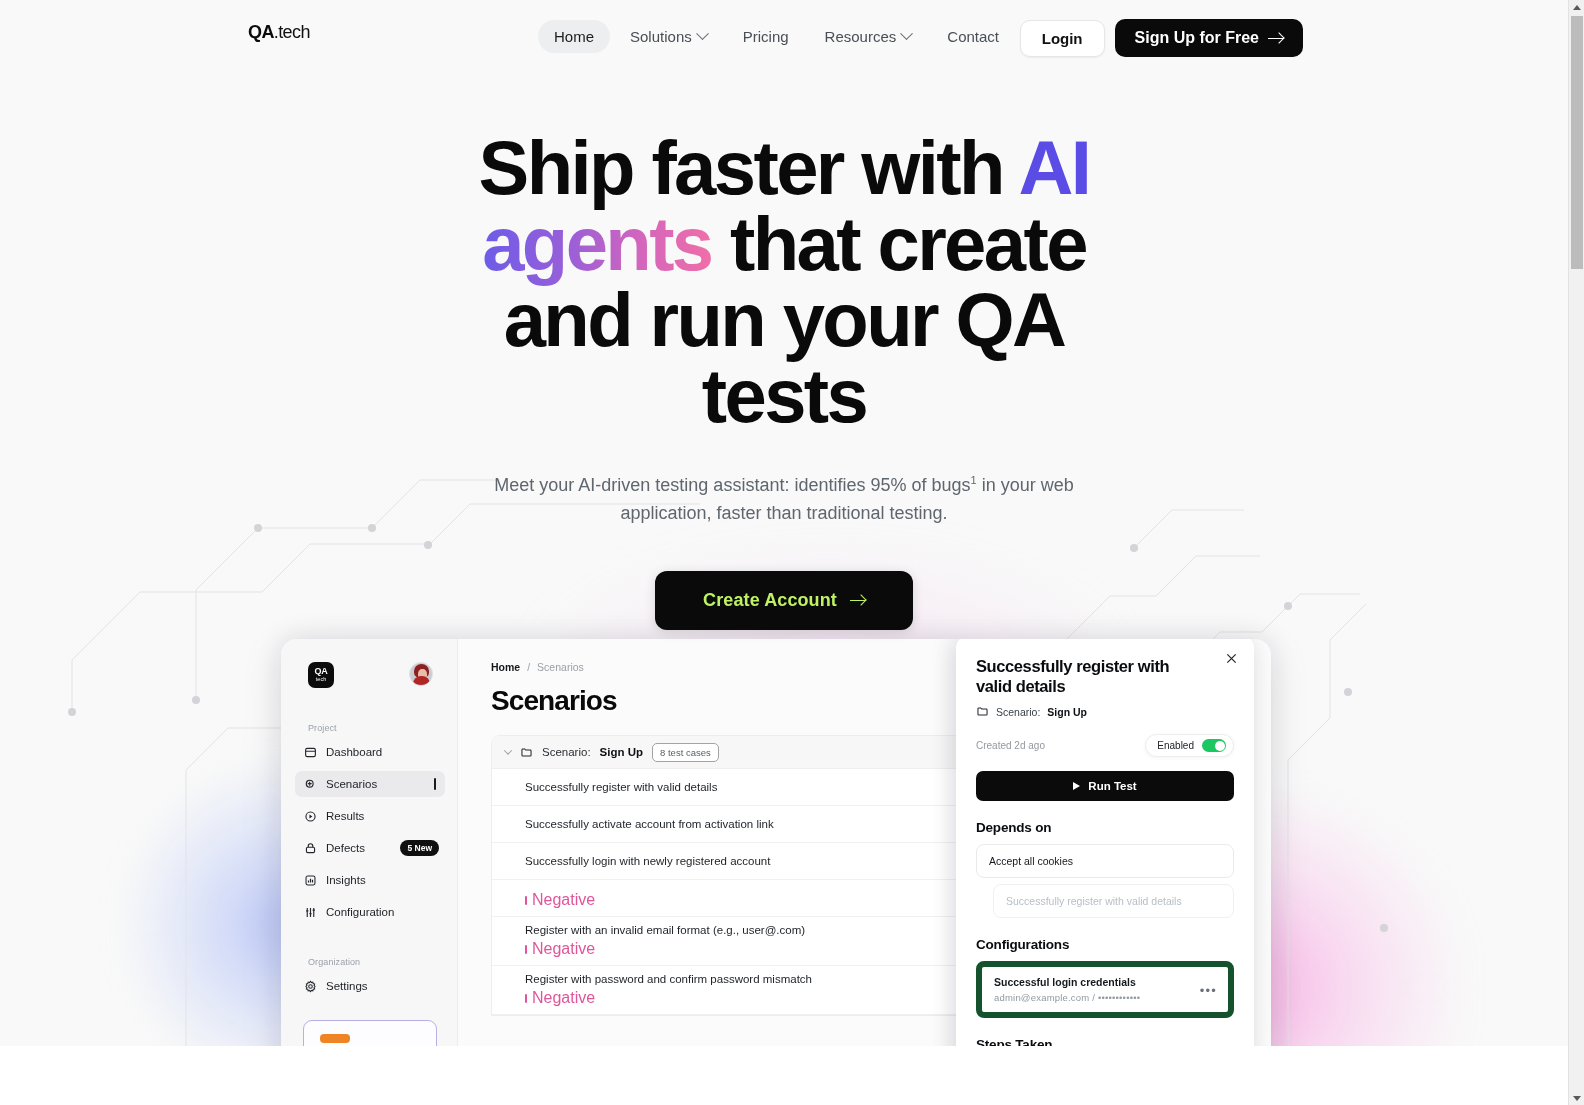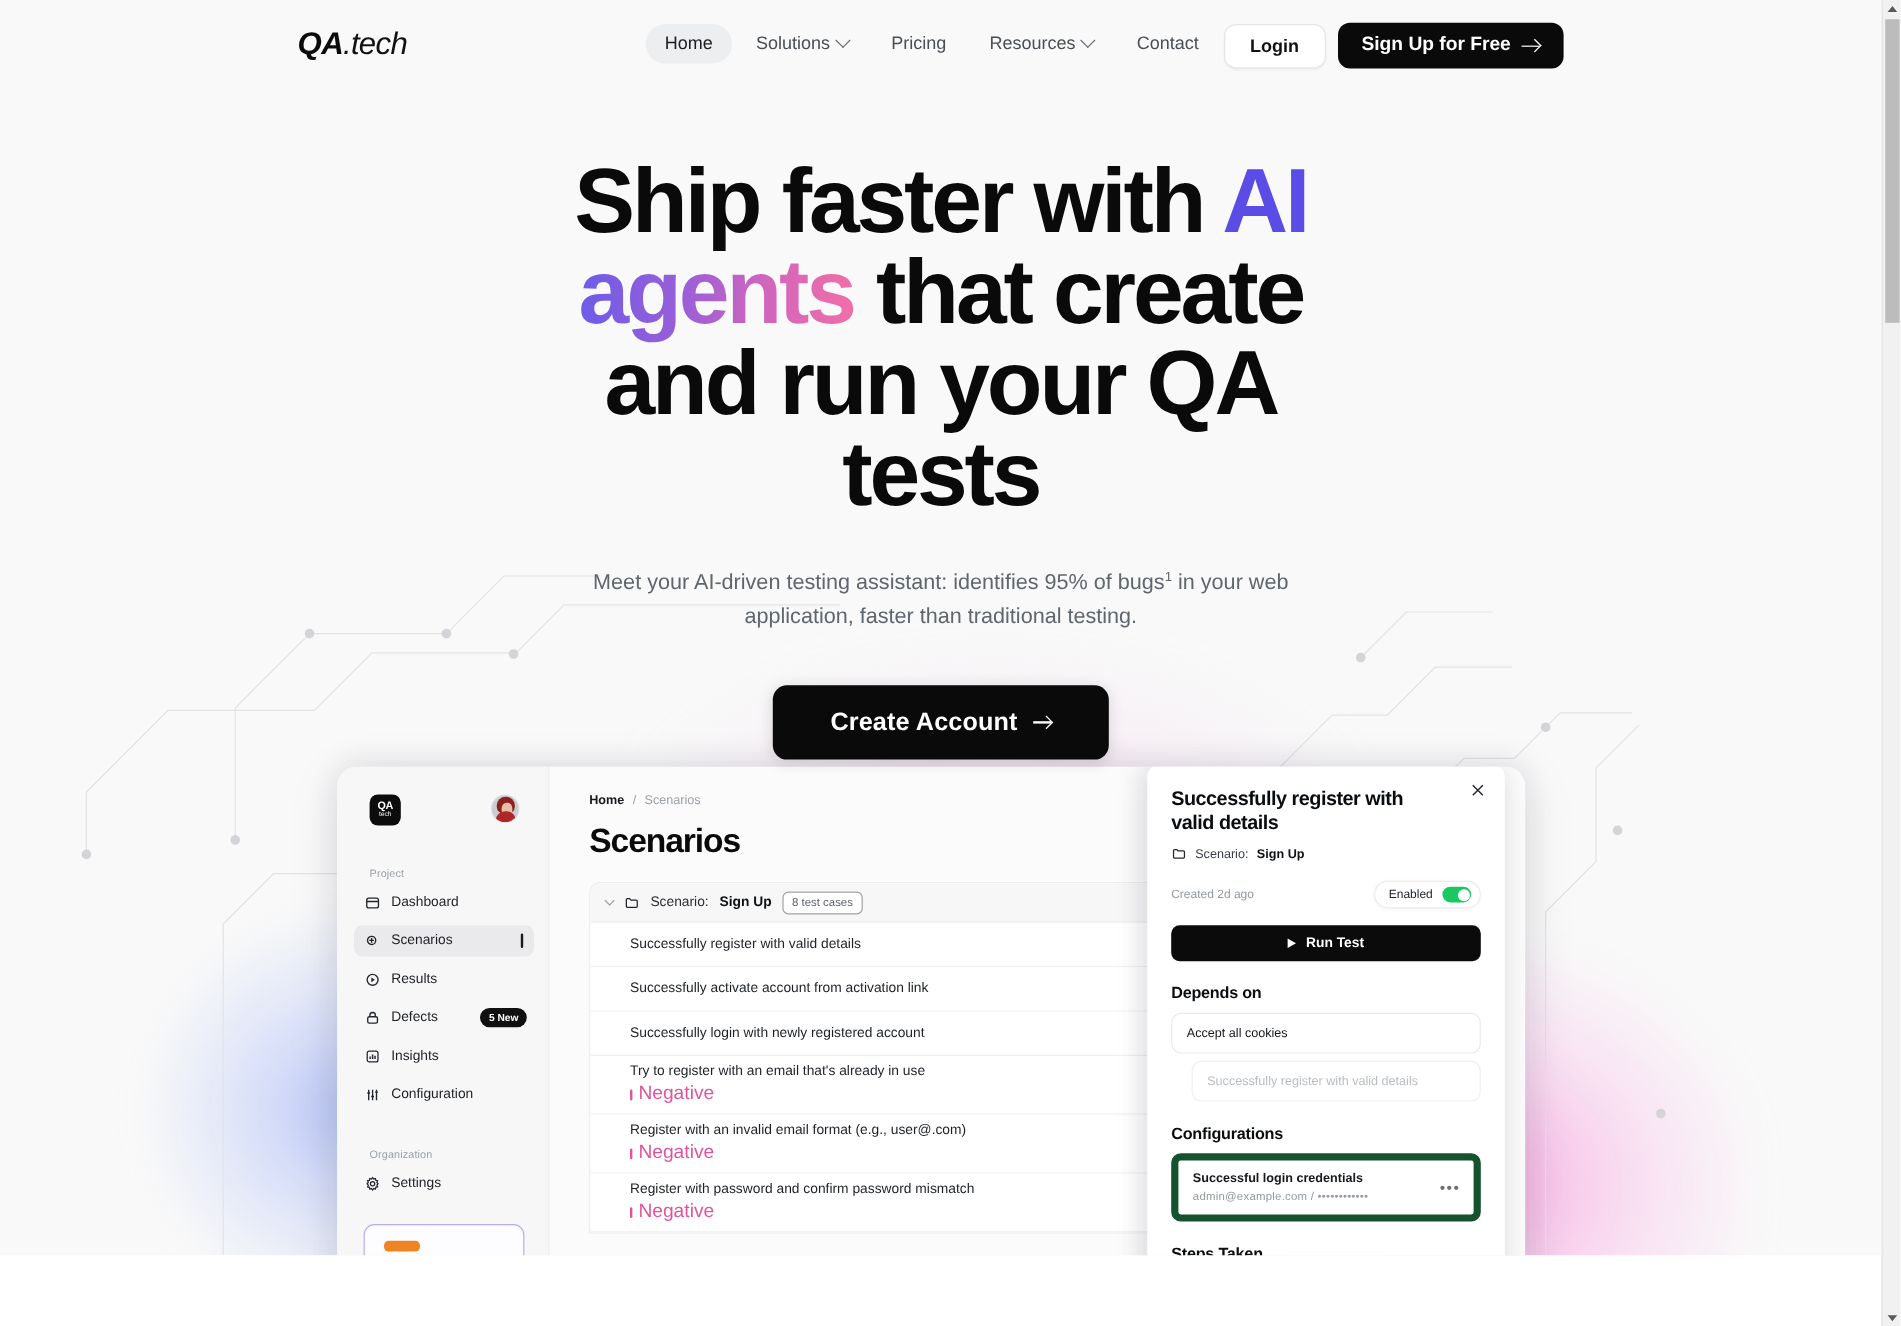--- a/index.html
+++ b/index.html
@@ -48,27 +48,26 @@
     height: 72px;
     z-index: 60;
     display: flex;
     align-items: center;
   }
 
   .logo {
     position: absolute;
     left: 248px;
     top: 23px;
-    font-size: 26px;
+    font-size: 18px;
     font-weight: 700;
     letter-spacing: -0.6px;
     color: #0b0b0b;
     line-height: 1;
     white-space: nowrap;
-    font-style: italic;
   }
   .logo .tld { font-weight: 400; color: #111; }
 
   .nav {
     position: absolute;
     left: 538px;
     top: 20px;
     display: flex;
     align-items: center;
     gap: 4px;
@@ -189,25 +188,25 @@
   }
   .hero-sub sup { font-size: 11px; }
 
   .cta-wrap {
     margin-top: 43px;
     display: flex;
     justify-content: center;
   }
   .btn-cta {
     background: #0a0a0a;
-    color: #ffffff;
+    color: #bef264;
     border: none;
     border-radius: 12px;
     padding: 19px 48px;
-    font-size: 21px;
+    font-size: 18px;
     font-weight: 700;
     letter-spacing: 0.1px;
     display: flex;
     align-items: center;
     gap: 13px;
     cursor: pointer;
     box-shadow: 0 2px 12px rgba(0,0,0,0.13);
   }
 
   
@@ -841,21 +840,20 @@
             <div class="t-row">
               <span>Successfully register with valid details</span>
             </div>
             <div class="t-row">
               <span>Successfully activate account from activation link</span>
             </div>
             <div class="t-row">
               <span>Successfully login with newly registered account</span>
             </div>
             <div class="t-row">
-              <span>Try to register with an email that's already in use</span>
               <span class="neg">Negative</span>
             </div>
             <div class="t-row">
               <span>Register with an invalid email format (e.g., user@.com)</span>
               <span class="neg">Negative</span>
             </div>
             <div class="t-row">
               <span>Register with password and confirm password mismatch</span>
               <span class="neg">Negative</span>
             </div>

